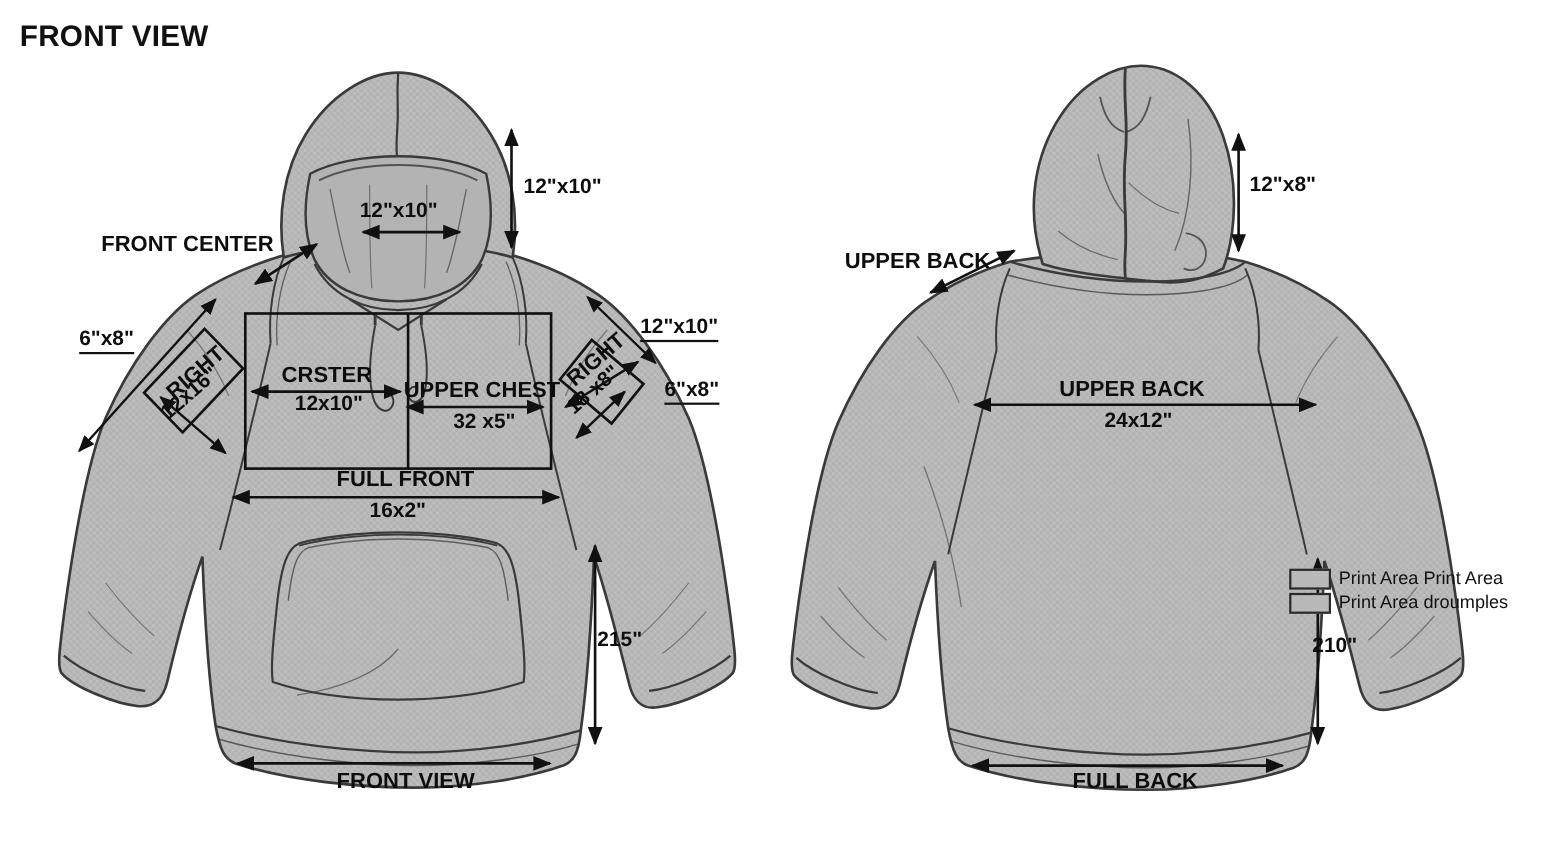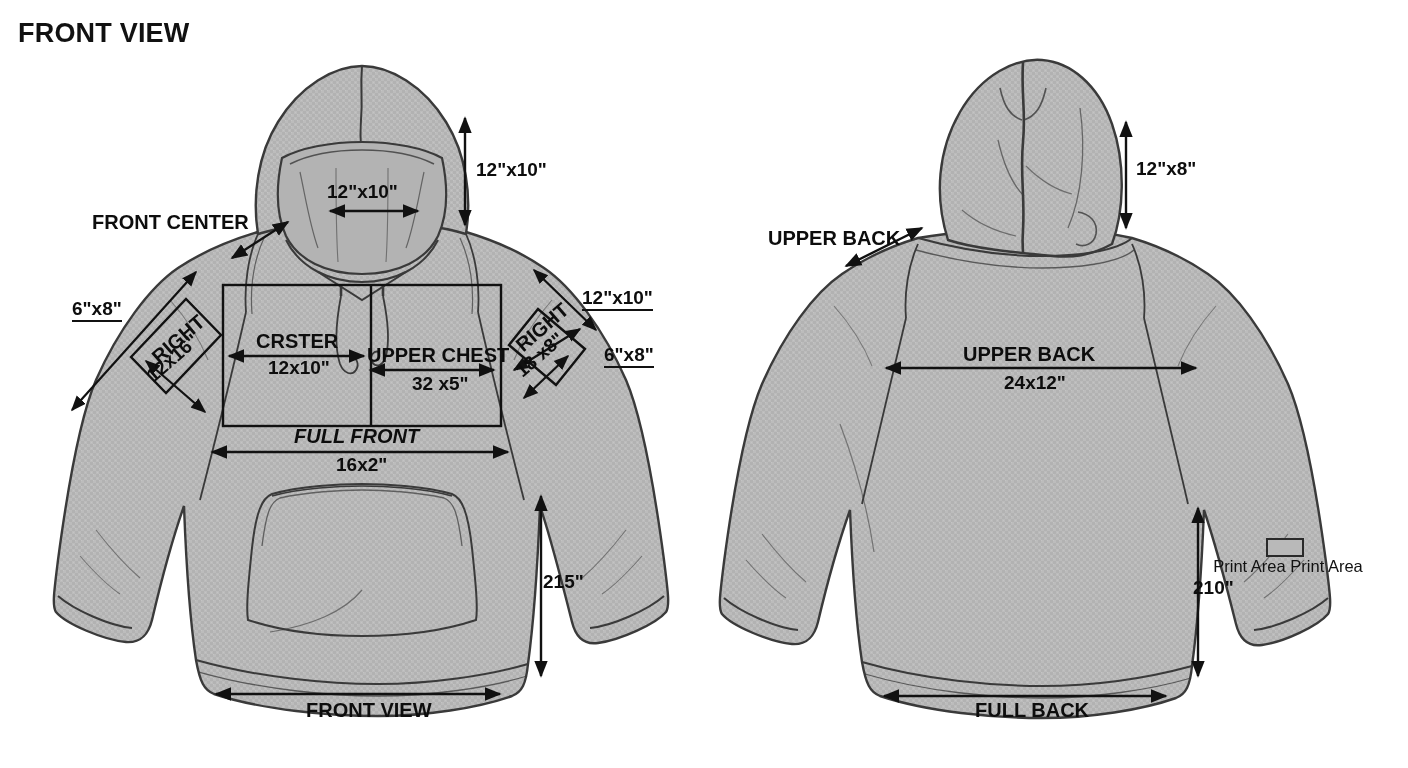--- a/index.html
+++ b/index.html
@@ -26,21 +26,21 @@
     white-space:nowrap;
     line-height:1.06;
     text-align:center;
   }
   .lbl.big{font-size:20px;}
   .lbl.dim{font-size:19px;font-weight:bold;}
   .lbl.ul{border-bottom:2.5px solid #111;padding-bottom:1px;}
 
   
   .legend{position:absolute;right:4px;bottom:4px;width:232px;}
-  .legrow{display:flex;align-items:center;height:21px;margin-bottom:1px;flex-direction:column;}
+  .legrow{display:flex;align-items:center;height:21px;margin-bottom:1px;}
   .swatch{
     width:34px;height:15px;border:2px solid #2a2a2a;margin-right:7px;flex:none;
   }
   .legtxt{font-size:16.5px;color:#111;white-space:nowrap;}
 </style>
 </head>
 <body>
 
 <div id="stage">
 
@@ -243,35 +243,39 @@
 
   <div class="lbl dim ul" style="left:582px;top:288px;">12"x10"</div>
   <div class="lbl dim ul" style="left:604px;top:345px;">6"x8"</div>
 
   <div class="lbl big" style="left:256px;top:331px;">CRSTER</div>
   <div class="lbl dim" style="left:268px;top:358px;">12x10"</div>
 
   <div class="lbl big" style="left:367px;top:345px;">UPPER CHEST</div>
   <div class="lbl dim" style="left:412px;top:374px;">32 x5"</div>
 
-  <div class="lbl big" style="left:294px;top:426px;font-style:italic;">FULL FRONT</div>
+  <div class="lbl big" style="left:306px;top:426px;">FULL FRONT</div>
   <div class="lbl dim" style="left:336px;top:455px;">16x2"</div>
 
   <div class="lbl dim" style="left:543px;top:572px;">215"</div>
   <div class="lbl big" style="left:306px;top:700px;">FRONT VIEW</div>
 
   <div class="lbl big" style="left:768px;top:228px;">UPPER BACK</div>
   <div class="lbl dim" style="left:1136px;top:159px;">12"x8"</div>
 
   <div class="lbl big" style="left:963px;top:344px;">UPPER BACK</div>
   <div class="lbl dim" style="left:1004px;top:373px;">24x12"</div>
 
   <div class="lbl dim" style="left:1193px;top:578px;">210"</div>
   <div class="lbl big" style="left:975px;top:700px;">FULL BACK</div>
 
   <div class="legend">
     <div class="legrow">
       <span class="swatch" style="background:#b9b9b9"></span>
       <span class="legtxt">Print Area Print Area</span>
     </div>
+    <div class="legrow">
+      <span class="swatch" style="background:#b9b9b9"></span>
+      <span class="legtxt">Print Area droumples</span>
+    </div>
   </div>
 
 </div>
 
 </body></html>

